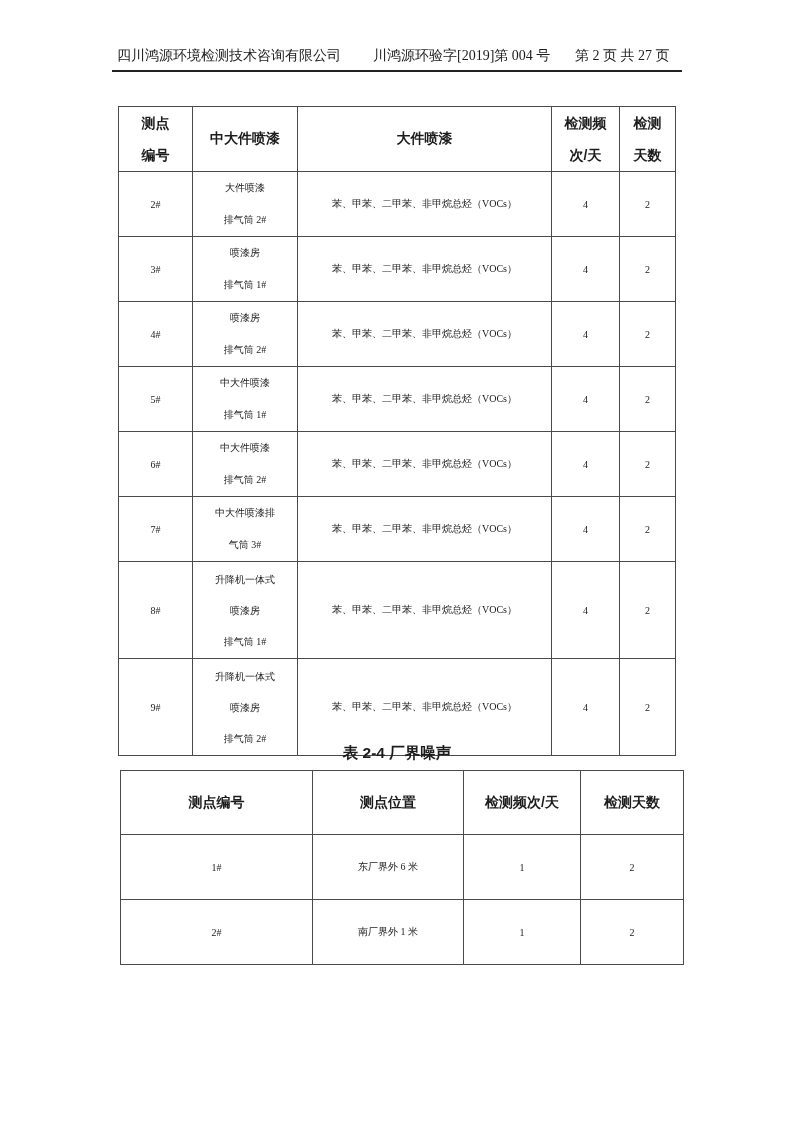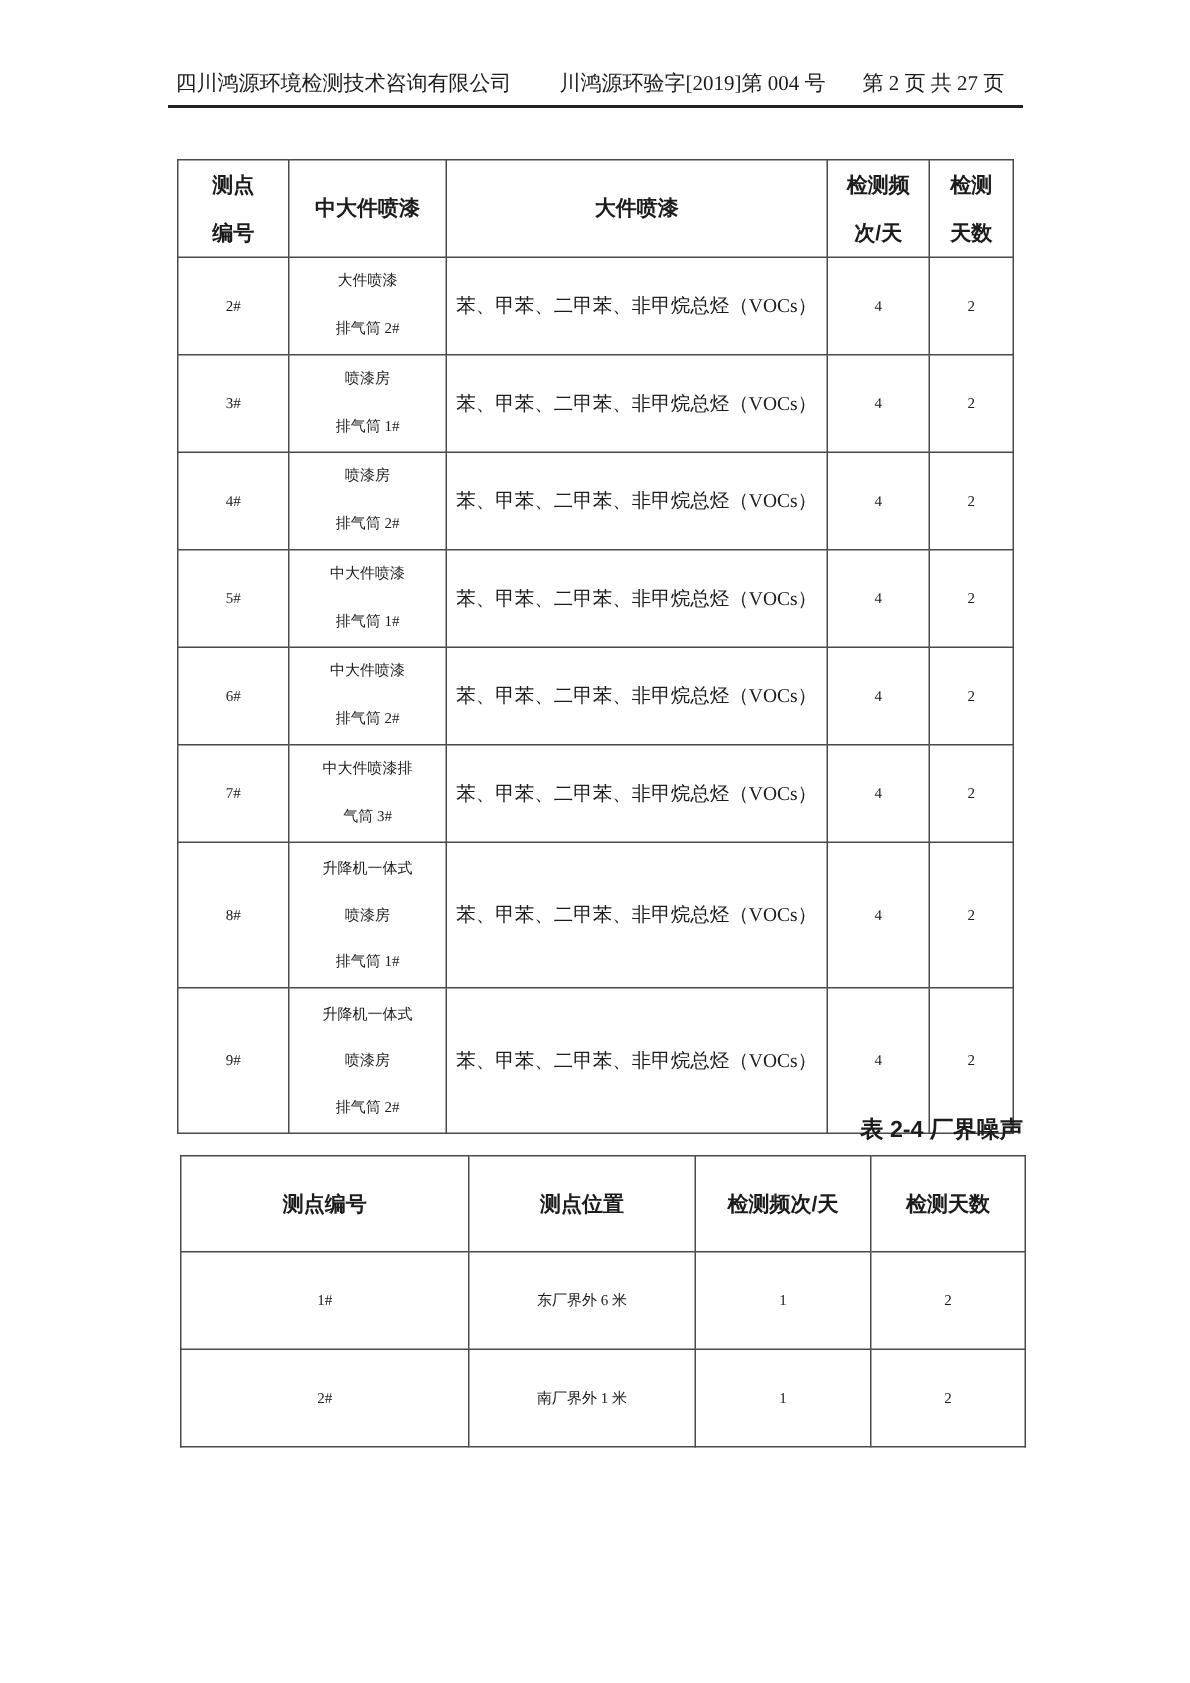--- a/index.html
+++ b/index.html
@@ -47,35 +47,35 @@
     text-align: center;
     vertical-align: middle;
     overflow: hidden;
   }
   .th-cell {
     font-family: "Liberation Sans", sans-serif;
     font-weight: 700;
     font-size: 14px;
   }
   .body-cell { font-size: 10px; }
-  .items-cell { font-size: 13px; white-space: nowrap; }
+  .items-cell { font-size: 10px; white-space: nowrap; }
   .ml2 div { line-height: 32px; white-space: nowrap; }
   .ml3 div { line-height: 31px; white-space: nowrap; }
 
   .t1 { position: absolute; left: 118px; top: 106px; }
   .t1 tr.hdr  { height: 64px; }
   .t1 tr.row2 { height: 63.5px; }
   .t1 tr.row3 { height: 97px; }
 
   .t2-caption {
     position: absolute;
     top: 743px;
     left: 112px;
     width: 570px;
-    text-align: right;
+    text-align: center;
     font-family: "Liberation Sans", sans-serif;
     font-weight: 700;
     font-size: 15.5px;
   }
   .t2 { position: absolute; left: 120px; top: 770px; border-radius: 24px; }
   .t2 tr.hdr { height: 64px; }
   .t2 tr.row { height: 65px; }
 </style>
 </head>
 <body>

